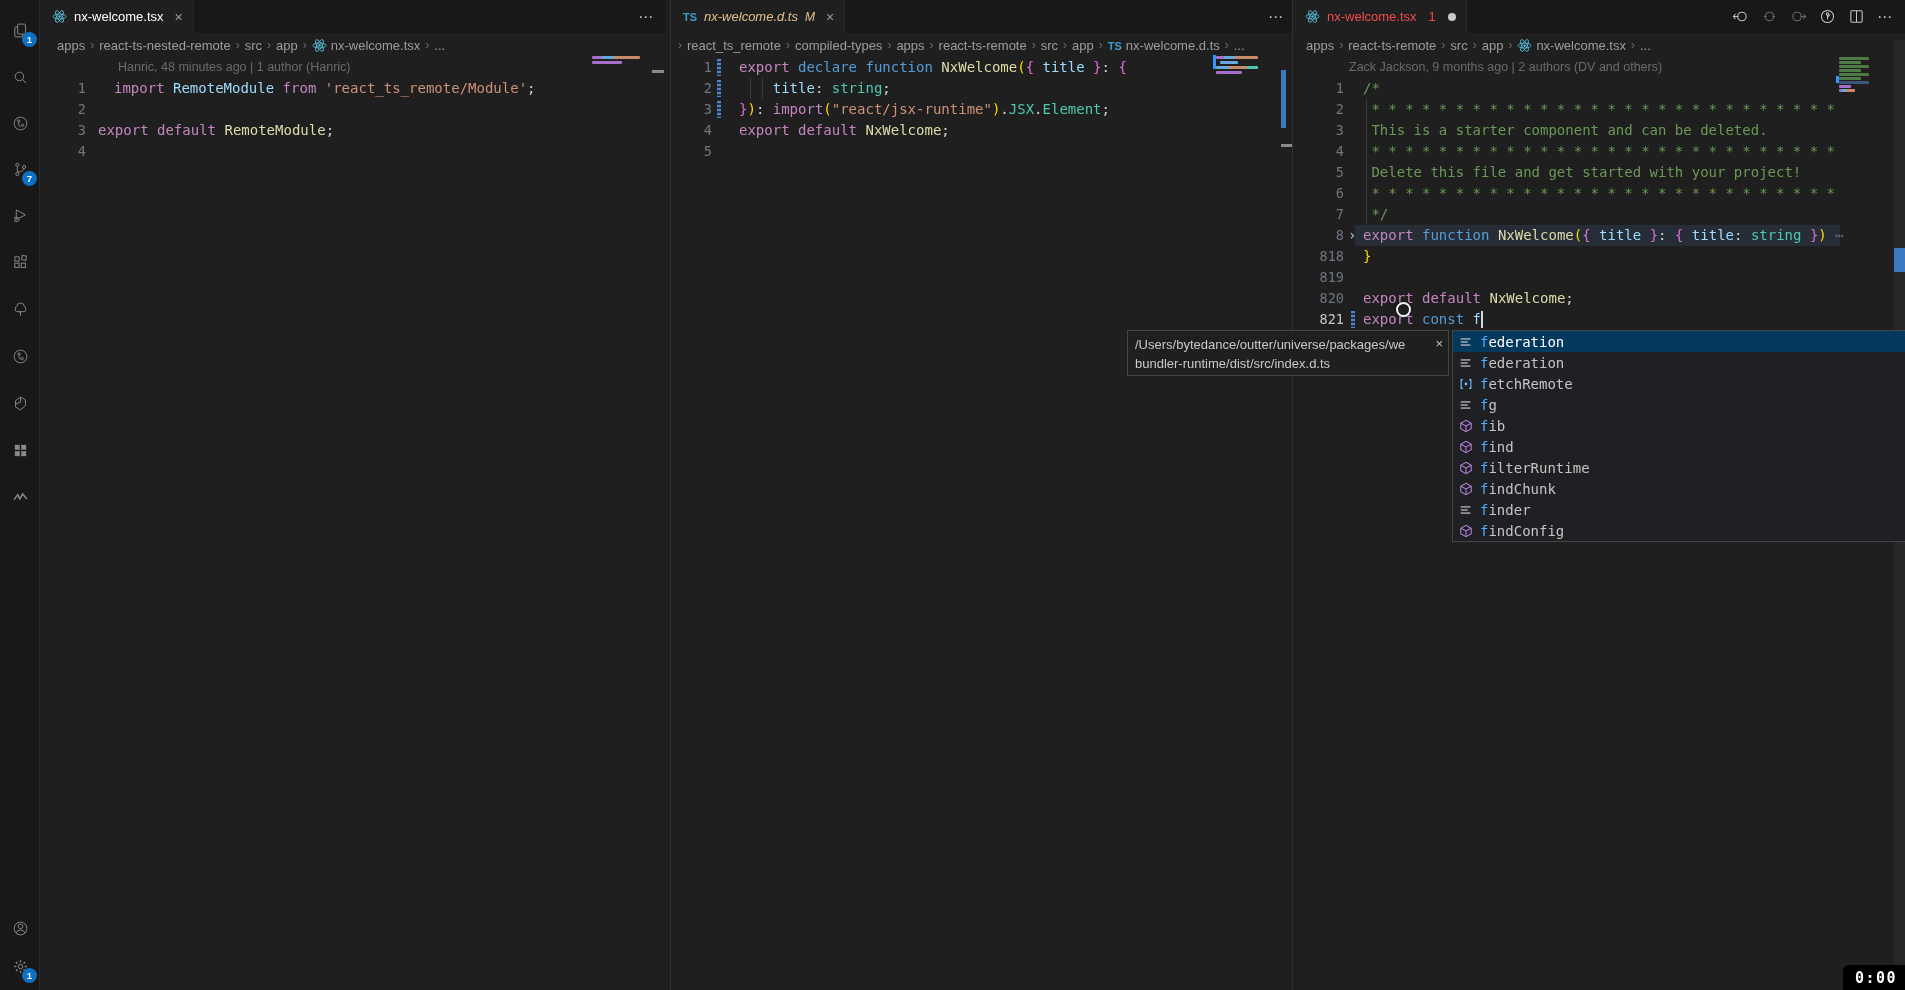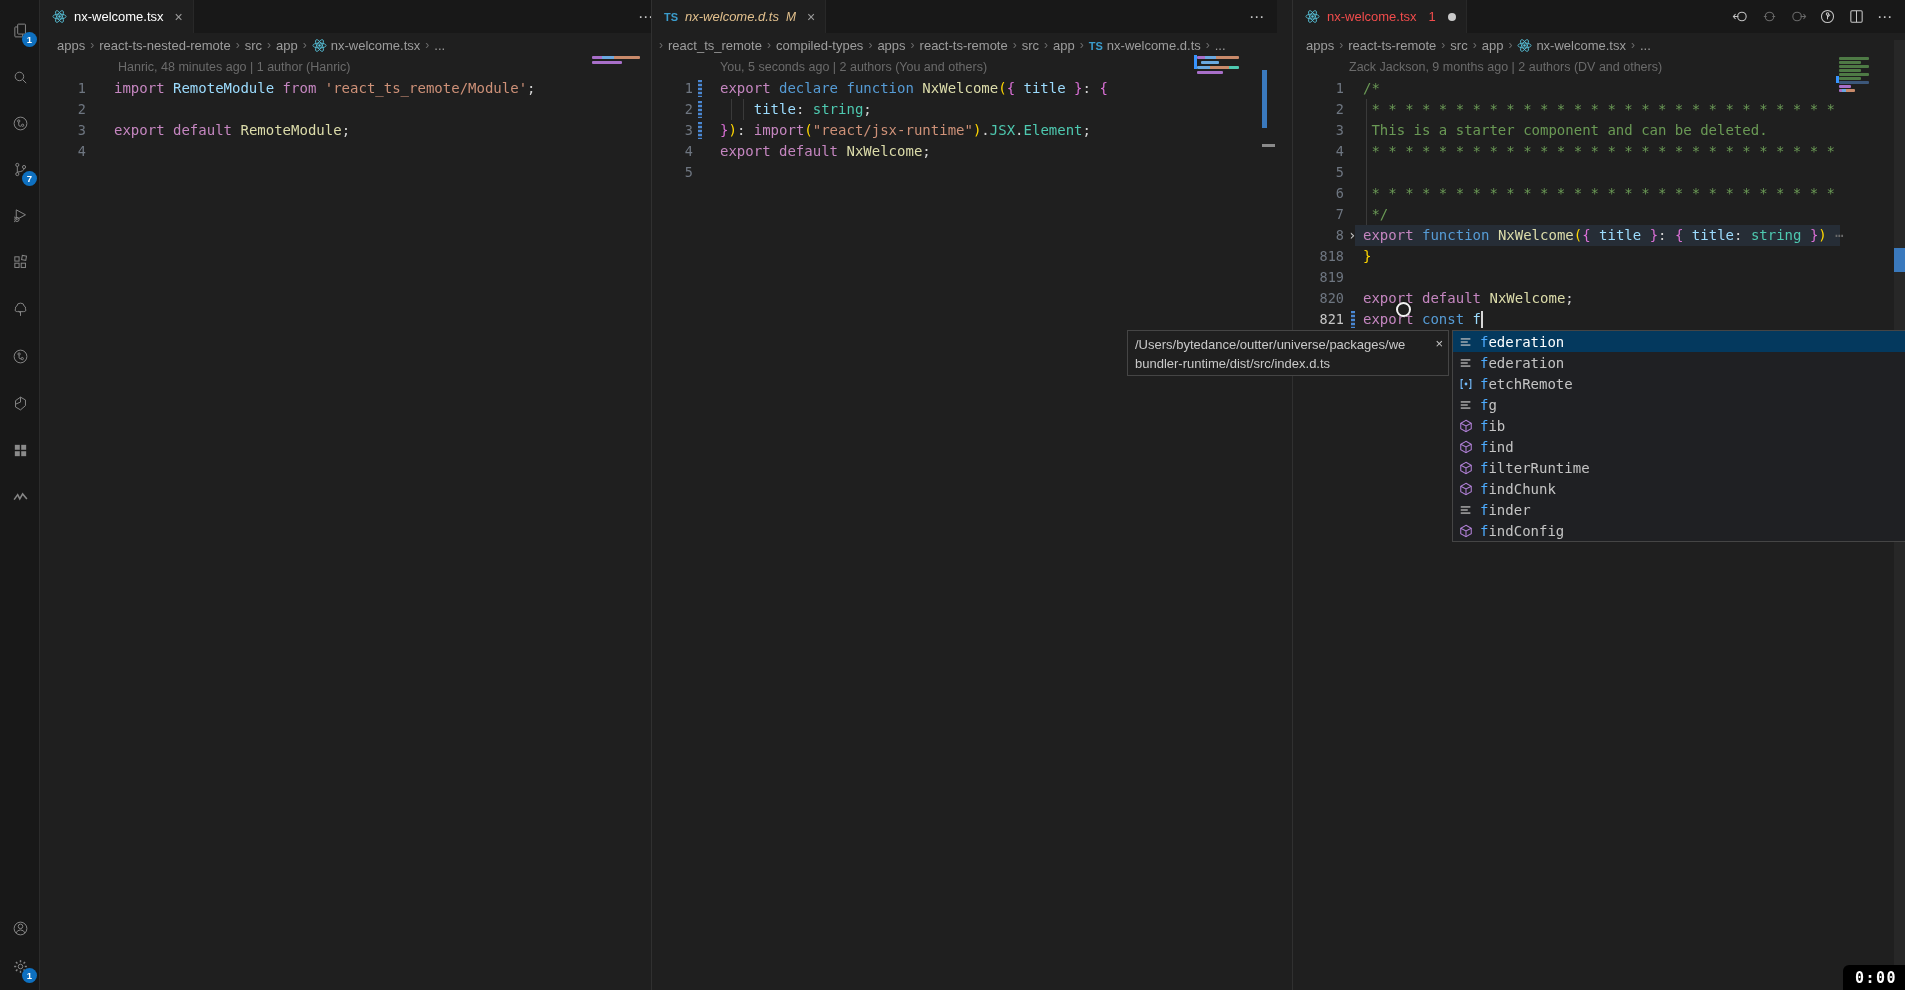--- a/index.html
+++ b/index.html
@@ -257,30 +257,30 @@
           </span>
           <span class="bc-sep">›</span>
           <span class="bc-item">
             <span>...</span>
           </span>
         </div>
         <div class="codearea">
           <div class="crow"><span class="blame" style="left:78px">Hanric, 48 minutes ago | 1 author (Hanric)</span></div>
           <div class="crow"><span class="ln" style="width:46px">1</span><span class="codeln" style="left:74px"><span class="tk-kw">import</span><span class="tk-w"> </span><span class="tk-vr">RemoteModule</span><span class="tk-w"> </span><span class="tk-kw">from</span><span class="tk-w"> </span><span class="tk-st">'react_ts_remote/Module'</span><span class="tk-w">;</span></span></div>
           <div class="crow"><span class="ln" style="width:46px">2</span><span class="codeln" style="left:74px"></span></div>
-          <div class="crow"><span class="ln" style="width:46px">3</span><span class="codeln" style="left:74px"><span class="tk-kw">export</span><span class="tk-w"> </span><span class="tk-kw">default</span><span class="tk-w"> </span><span class="tk-fn">RemoteModule</span><span class="tk-w">;</span></span></div>
+          <div class="crow"><span class="ln" style="width:46px">3</span><span class="codeln" style="left:58px"><span class="tk-kw">export</span><span class="tk-w"> </span><span class="tk-kw">default</span><span class="tk-w"> </span><span class="tk-fn">RemoteModule</span><span class="tk-w">;</span></span></div>
           <div class="crow"><span class="ln" style="width:46px">4</span><span class="codeln" style="left:74px"></span></div>
         </div>
         <div>
           <span class="mini-bar" style="left:552px;top:56px;width:48px;background:linear-gradient(90deg,#a86fc9 0 20%,#6aa8e0 20% 45%,#c98a6a 45% 100%)"></span>
           <span class="mini-bar" style="left:552px;top:61px;width:30px;background:#a86fc9"></span>
           <span class="ov" style="left:612px;top:70px;width:12px;height:3px;background:#8a8a8a"></span>
         </div>
       </section>
-      <section class="pane bordered" style="left: 651px; width: 626px;">
+      <section class="pane bordered" style="left: 670px; width: 626px;">
         <div class="tabbar"><div class="tab">
             <span><span class="ts-badge">TS</span></span>
             <span class="title" style="color:#e2c08d;font-style:italic;">nx-welcome.d.ts</span>
             <span class="mod-letter" style="color:#e2c08d">M</span>
             <span class="close">×</span>
           </div><div class="tab-actions">
             <span class="more-dots">⋯</span>
           </div></div>
         <div class="bcrumb" style="padding-left: 2px;">
           <span class="bc-sep">›</span>
@@ -311,21 +311,20 @@
           <span class="bc-item">
             <span><span class="ts-badge">TS</span></span>
             <span>nx-welcome.d.ts</span>
           </span>
           <span class="bc-sep">›</span>
           <span class="bc-item">
             <span>...</span>
           </span>
         </div>
         <div class="codearea">
-          <div class="crow"><span class="blame" style="left:68px">You, 5 seconds ago | 2 authors (You and others)</span></div>
           <div class="crow"><span class="ln" style="width:41px">1</span><span class="gmark" style="left:46px"></span><span class="codeln" style="left:68px"><span class="tk-kw">export</span><span class="tk-w"> </span><span class="tk-kb">declare</span><span class="tk-w"> </span><span class="tk-kb">function</span><span class="tk-w"> </span><span class="tk-fn">NxWelcome</span><span class="tk-b1">(</span><span class="tk-b2">{</span><span class="tk-w"> </span><span class="tk-vr">title</span><span class="tk-w"> </span><span class="tk-b2">}</span><span class="tk-w">:</span><span class="tk-w"> </span><span class="tk-b2">{</span></span></div>
           <div class="crow"><span class="ln" style="width:41px">2</span><span class="gmark" style="left:46px"></span><span class="iguide" style="left:79px"></span><span class="iguide" style="left:91px"></span><span class="codeln" style="left:68px"><span class="tk-w">    </span><span class="tk-vr">title</span><span class="tk-w">:</span><span class="tk-w"> </span><span class="tk-ty">string</span><span class="tk-w">;</span></span></div>
           <div class="crow"><span class="ln" style="width:41px">3</span><span class="gmark" style="left:46px"></span><span class="codeln" style="left:68px"><span class="tk-b2">}</span><span class="tk-b1">)</span><span class="tk-w">:</span><span class="tk-w"> </span><span class="tk-kw">import</span><span class="tk-b1">(</span><span class="tk-st">"react/jsx-runtime"</span><span class="tk-b1">)</span><span class="tk-w">.</span><span class="tk-ty">JSX</span><span class="tk-w">.</span><span class="tk-ty">Element</span><span class="tk-w">;</span></span></div>
           <div class="crow"><span class="ln" style="width:41px">4</span><span class="codeln" style="left:68px"><span class="tk-kw">export</span><span class="tk-w"> </span><span class="tk-kw">default</span><span class="tk-w"> </span><span class="tk-fn">NxWelcome</span><span class="tk-w">;</span></span></div>
           <div class="crow"><span class="ln" style="width:41px">5</span><span class="codeln" style="left:68px"></span></div>
         </div>
         <div>
           <span class="mini-bar" style="left:545px;top:56px;width:42px;background:linear-gradient(90deg,#a86fc9 0 20%,#6aa8e0 20% 45%,#c98a6a 45% 100%)"></span>
           <span class="mini-bar" style="left:549px;top:61px;width:18px;background:#6aa8e0"></span>
           <span class="mini-bar" style="left:545px;top:66px;width:42px;background:linear-gradient(90deg,#6aa8e0 0 30%,#c98a6a 30% 75%,#4ec9b0 75% 100%)"></span>
@@ -420,21 +419,21 @@
           <span class="bc-item">
             <span>...</span>
           </span>
         </div>
         <div class="codearea">
           <div class="crow"><span class="blame" style="left:56px">Zack Jackson, 9 months ago | 2 authors (DV and others)</span></div>
           <div class="crow"><span class="ln" style="width:51px">1</span><span class="codeln" style="left:70px"><span class="tk-cm">/*</span></span></div>
           <div class="crow"><span class="ln" style="width:51px">2</span><span class="iguide" style="left:73px"></span><span class="codeln" style="left:70px"><span class="tk-cm"> * * * * * * * * * * * * * * * * * * * * * * * * * * * *</span></span></div>
           <div class="crow"><span class="ln" style="width:51px">3</span><span class="iguide" style="left:73px"></span><span class="codeln" style="left:70px"><span class="tk-cm"> This is a starter component and can be deleted.</span></span></div>
           <div class="crow"><span class="ln" style="width:51px">4</span><span class="iguide" style="left:73px"></span><span class="codeln" style="left:70px"><span class="tk-cm"> * * * * * * * * * * * * * * * * * * * * * * * * * * * *</span></span></div>
-          <div class="crow"><span class="ln" style="width:51px">5</span><span class="iguide" style="left:73px"></span></div>
+          <div class="crow"><span class="ln" style="width:51px">5</span><span class="iguide" style="left:73px"></span><span class="codeln" style="left:70px"><span class="tk-cm"> Delete this file and get started with your project!</span></span></div>
           <div class="crow"><span class="ln" style="width:51px">6</span><span class="iguide" style="left:73px"></span><span class="codeln" style="left:70px"><span class="tk-cm"> * * * * * * * * * * * * * * * * * * * * * * * * * * * *</span></span></div>
           <div class="crow"><span class="ln" style="width:51px">7</span><span class="iguide" style="left:73px"></span><span class="codeln" style="left:70px"><span class="tk-cm"> */</span></span></div>
           <div class="crow"><span class="fold-hl" style="left:62px;right:65px"></span><span class="ln" style="width:51px">8</span><span class="fold-chevron" style="left:55px">›</span><span class="codeln" style="left:70px"><span class="tk-kw">export</span><span class="tk-w"> </span><span class="tk-kb">function</span><span class="tk-w"> </span><span class="tk-fn">NxWelcome</span><span class="tk-b1">(</span><span class="tk-b2">{</span><span class="tk-w"> </span><span class="tk-vr">title</span><span class="tk-w"> </span><span class="tk-b2">}</span><span class="tk-w">:</span><span class="tk-w"> </span><span class="tk-b2">{</span><span class="tk-w"> </span><span class="tk-vr">title</span><span class="tk-w">:</span><span class="tk-w"> </span><span class="tk-ty">string</span><span class="tk-w"> </span><span class="tk-b2">}</span><span class="tk-b1">)</span><span class="tk-dim"> ⋯</span></span></div>
           <div class="crow"><span class="ln" style="width:51px">818</span><span class="codeln" style="left:70px"><span class="tk-b1">}</span></span></div>
           <div class="crow"><span class="ln" style="width:51px">819</span><span class="codeln" style="left:70px"></span></div>
           <div class="crow"><span class="ln" style="width:51px">820</span><span class="codeln" style="left:70px"><span class="tk-kw">export</span><span class="tk-w"> </span><span class="tk-kw">default</span><span class="tk-w"> </span><span class="tk-fn">NxWelcome</span><span class="tk-w">;</span></span></div>
           <div class="crow"><span class="ln active" style="width:51px">821</span><span class="gmark" style="left:58px"></span><span class="codeln" style="left:70px"><span class="tk-kw">export</span><span class="tk-w"> </span><span class="tk-kb">const</span><span class="tk-w"> </span><span class="tk-vr">f</span></span><span class="caret" style="left:188.01999999999998px"></span></div>
         </div>
         <div>
           <span class="mini-bar" style="left:546px;top:57px;width:30px;background:#4e7a45"></span>

